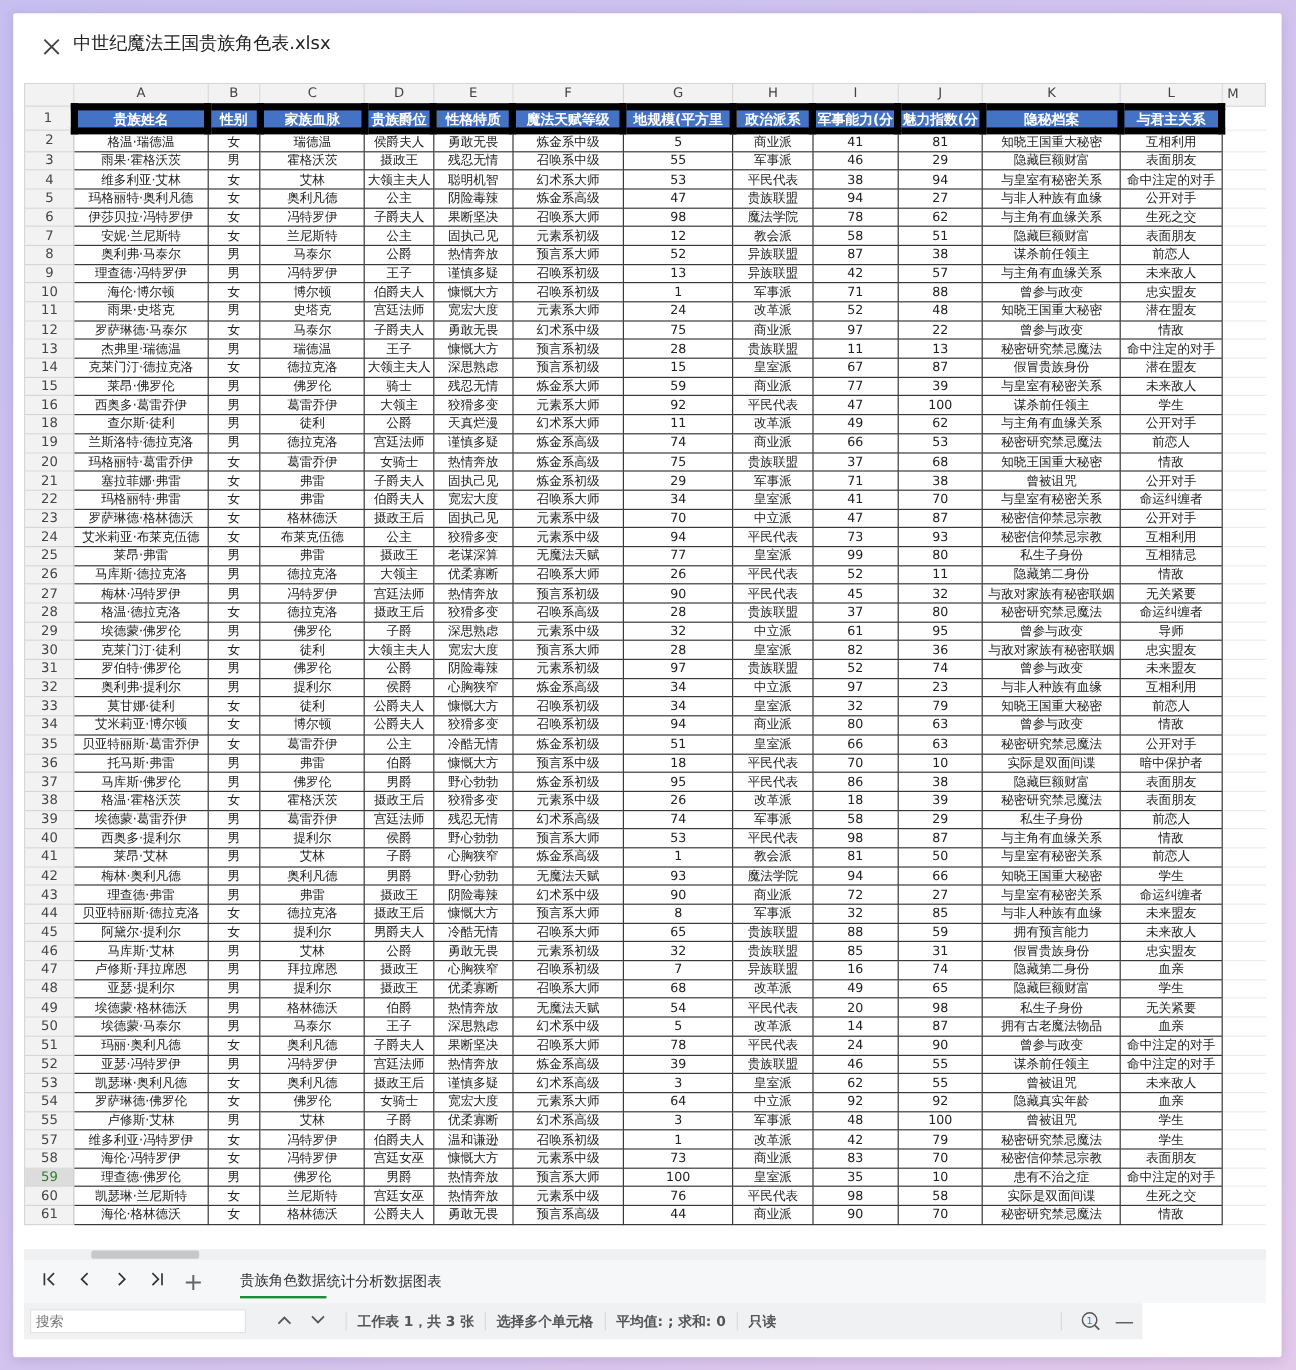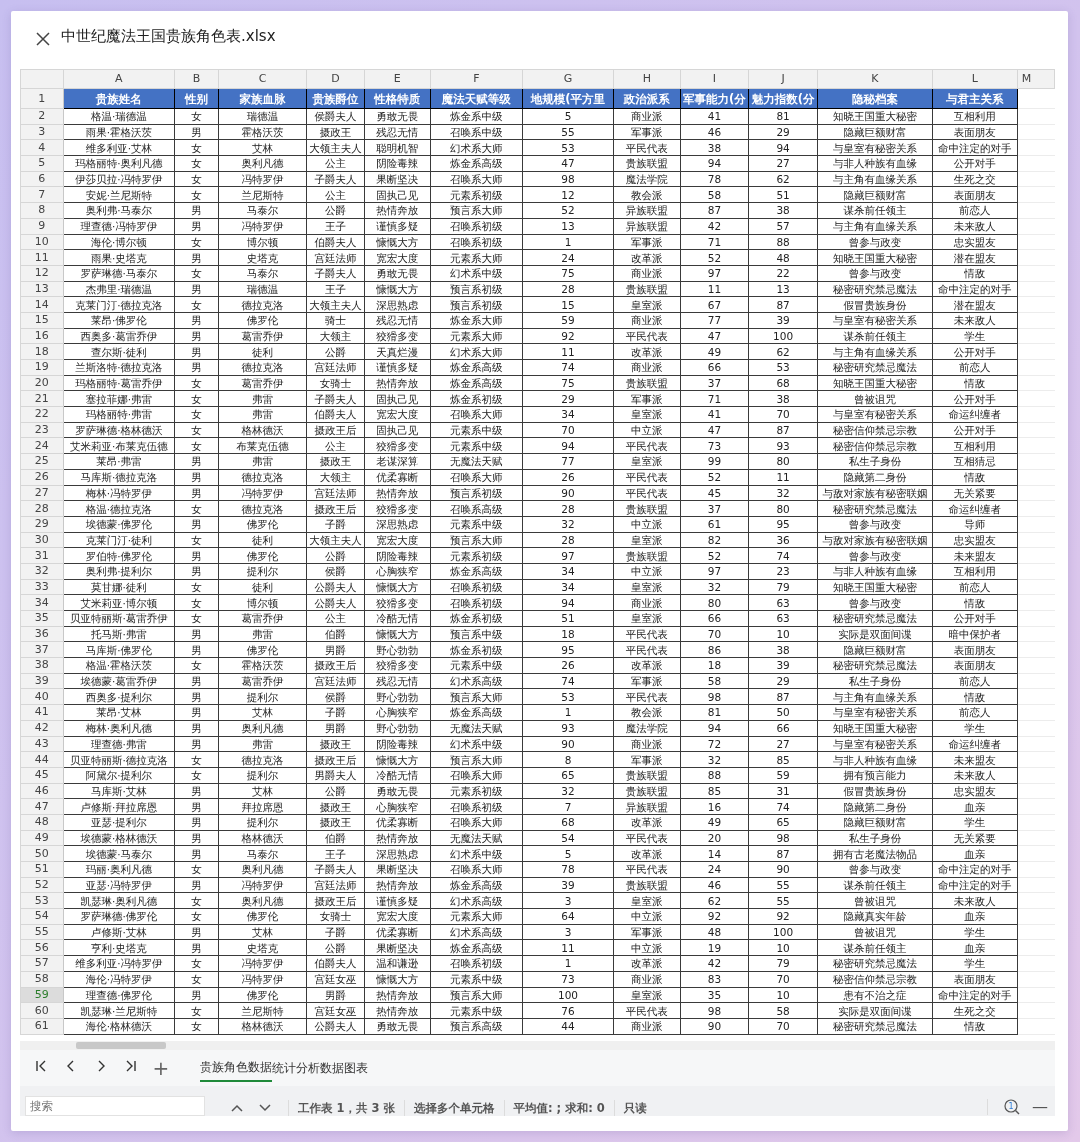--- a/index.html
+++ b/index.html
@@ -19,35 +19,35 @@
   .title { position: absolute; left: 50px; top: 16px; font-size: 15px; color: #222; }
   .title-sep { position: absolute; left: 20px; right: 22px; top: 67px; height: 1px; background: #eeeeee; }
 
   .grid-wrap { position: absolute; left: 20px; top: 69px; width: 1035px; height: 972px; overflow: hidden; background: #fff; }
   table.sheet { border-collapse: collapse; table-layout: fixed; font-size: 10.5px; color: #222; }
   table.sheet td { height: 15.7px; line-height: 14px; text-align: center; white-space: nowrap; overflow: hidden; border: 1px solid #3a3a3a; padding: 0 1px; }
   table.sheet tr.colhdr td { background: #f2f2f2; color: #444; border: 1px solid #d6d6d6; height: 19px; font-size: 11px; }
   table.sheet td.rowhdr { background: #f2f2f2; color: #444; border: 1px solid #d6d6d6; border-right: 1px solid #c8c8c8; font-size: 11px; }
   table.sheet td.rowhdr.active { background: #dcdcdc; color: #2a7d2a; }
   table.sheet td.corner { background: #f2f2f2; border: 1px solid #d6d6d6; }
-  table.sheet tr.hdrrow td.h { background: #4472c4; color: #ffffff; font-weight: bold; font-size: 11.5px; height: 20px; border: 1px solid #000000; }
+  table.sheet tr.hdrrow td.h { background: #4472c4; color: #ffffff; font-weight: bold; font-size: 11.5px; height: 20px; border: 6px solid #000000; }
   table.sheet td.blank { border: none; border-bottom: 1px solid #ececec; }
   table.sheet tr.colhdr td.blankhdr { background: #f2f2f2; border: 1px solid #d6d6d6; text-align: left; padding-left: 4px; }
 
   .hscroll { position: absolute; left: 20px; top: 1041px; width: 1035px; height: 9px; background: #f0f0f0; }
   .hscroll-thumb { position: absolute; left: 56px; top: 1px; width: 90px; height: 7px; background: #c8c8c8; border-radius: 2px; }
 
   .tabbar { position: absolute; left: 20px; top: 1050px; width: 1035px; height: 36px; background: #f6f7f8; display: flex; align-items: center; }
   .navbtn { width: 30px; text-align: center; font-size: 15px; color: #333; cursor: pointer; }
   .navbtn:first-child { margin-left: 6px; }
   .sheet-tab { font-size: 12px; color: #333; padding: 4px 0; cursor: pointer; }
   .sheet-tab.active { font-weight: normal; border-bottom: 2px solid #1f8a3a; }
   .sheet-tab.first { margin-left: 24px; }
 
-  .statusbar { position: absolute; left: 20px; top: 1086px; width: 1035px; height: 30px; background: #f0f1f3; display: flex; align-items: flex-end; font-size: 11.5px; color: #555; }
+  .statusbar { position: absolute; left: 20px; top: 1086px; width: 932px; height: 30px; background: #f0f1f3; display: flex; align-items: center; font-size: 11.5px; color: #555; }
   .search-input { margin-left: 5px; width: 180px; height: 20px; border: 1px solid #e2e2e2; background: #fff; font-size: 11.5px; padding-left: 4px; color: #333; font-family: "DejaVu Sans", sans-serif; }
   .arrow { width: 28px; text-align: center; font-size: 14px; color: #555; cursor: pointer; }
   .arrow:first-of-type { margin-left: 18px; }
   .sb-sep { width: 1px; height: 16px; background: #dcdcdc; margin: 0 9px; }
   .sb-text { white-space: nowrap; font-weight: bold; }
   .sb-right { margin-left: auto; display: flex; align-items: center; }
   .zoom-icon { width: 18px; height: 18px; margin: 0 10px 0 6px; cursor: pointer; }
   .minus { width: 18px; font-size: 16px; color: #555; margin-right: 6px; cursor: pointer; text-align: center; }
 </style>
 </head>
@@ -955,36 +955,20 @@
           <td>艾林</td>
           <td>子爵</td>
           <td>优柔寡断</td>
           <td>幻术系高级</td>
           <td>3</td>
           <td>军事派</td>
           <td>48</td>
           <td>100</td>
           <td>曾被诅咒</td>
           <td>学生</td>
-          <td class="blank"></td>
-        </tr>
-        <tr>
-          <td class="rowhdr">56</td>
-          <td>亨利·史塔克</td>
-          <td>男</td>
-          <td>史塔克</td>
-          <td>公爵</td>
-          <td>果断坚决</td>
-          <td>炼金系高级</td>
-          <td>11</td>
-          <td>中立派</td>
-          <td>19</td>
-          <td>10</td>
-          <td>谋杀前任领主</td>
-          <td>血亲</td>
           <td class="blank"></td>
         </tr>
         <tr>
           <td class="rowhdr">57</td>
           <td>维多利亚·冯特罗伊</td>
           <td>女</td>
           <td>冯特罗伊</td>
           <td>伯爵夫人</td>
           <td>温和谦逊</td>
           <td>召唤系初级</td>

